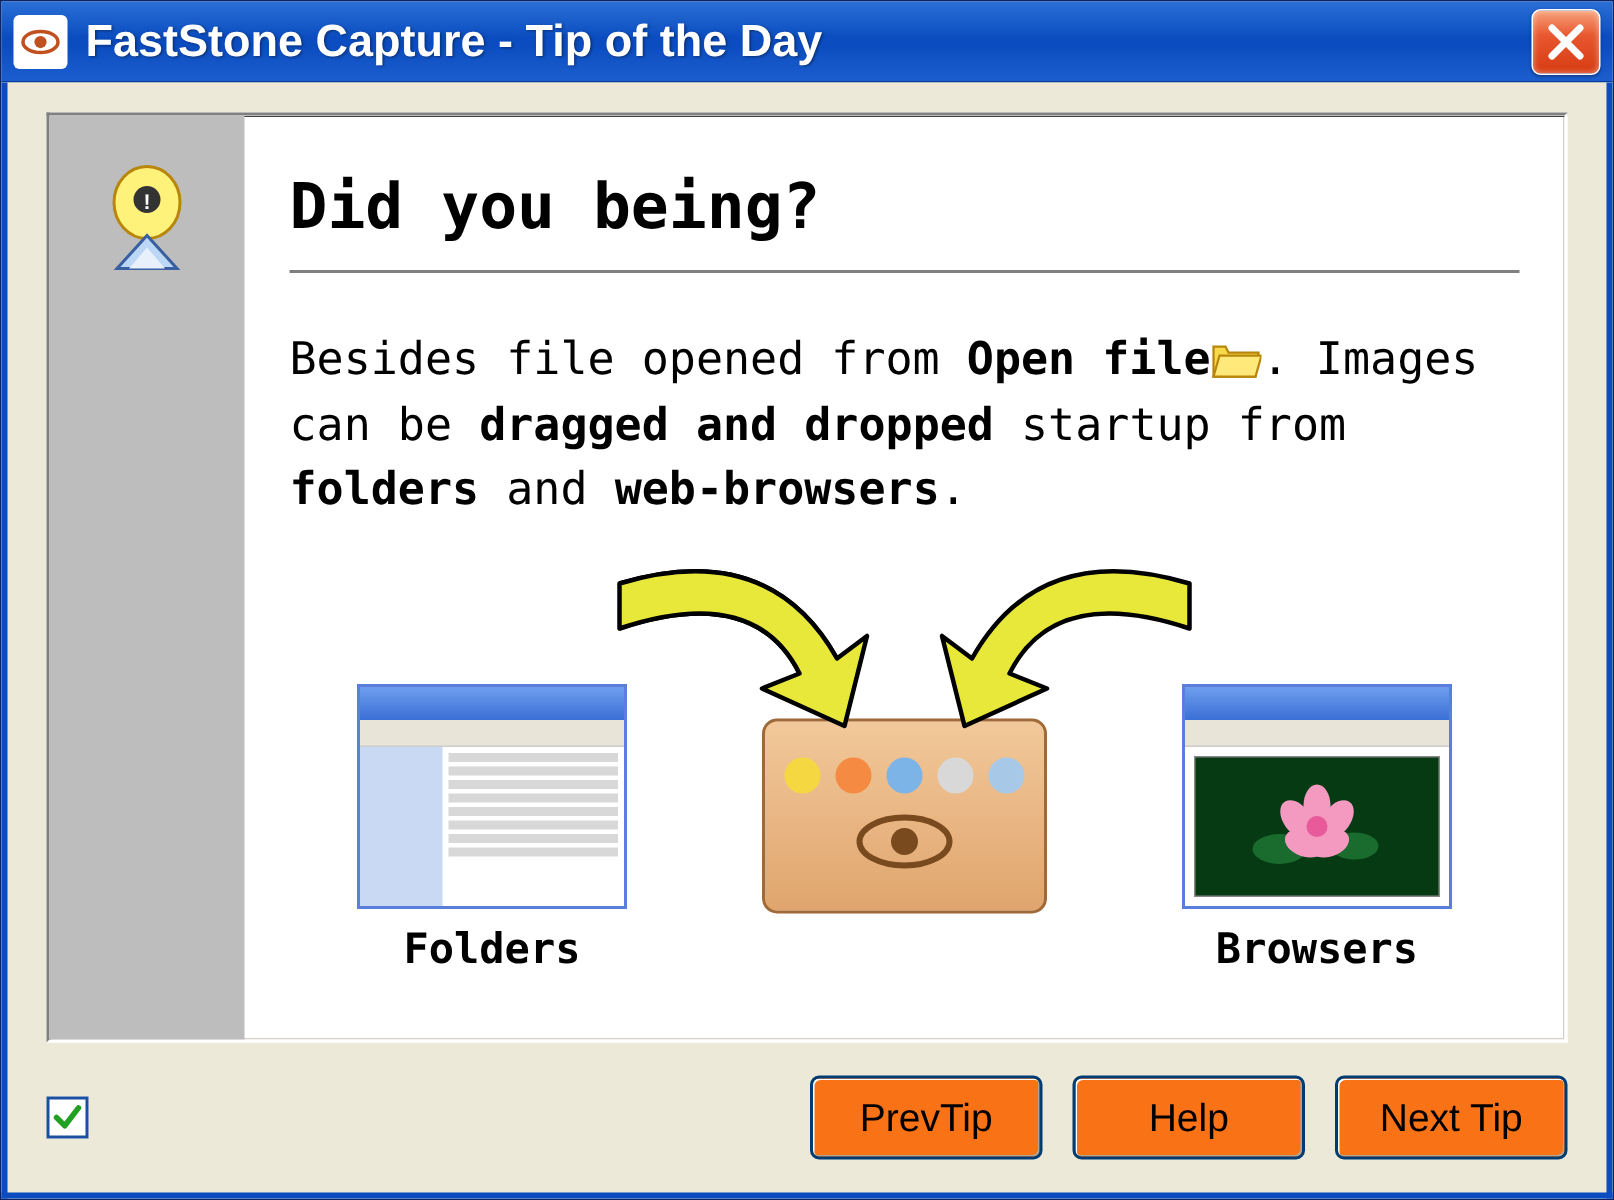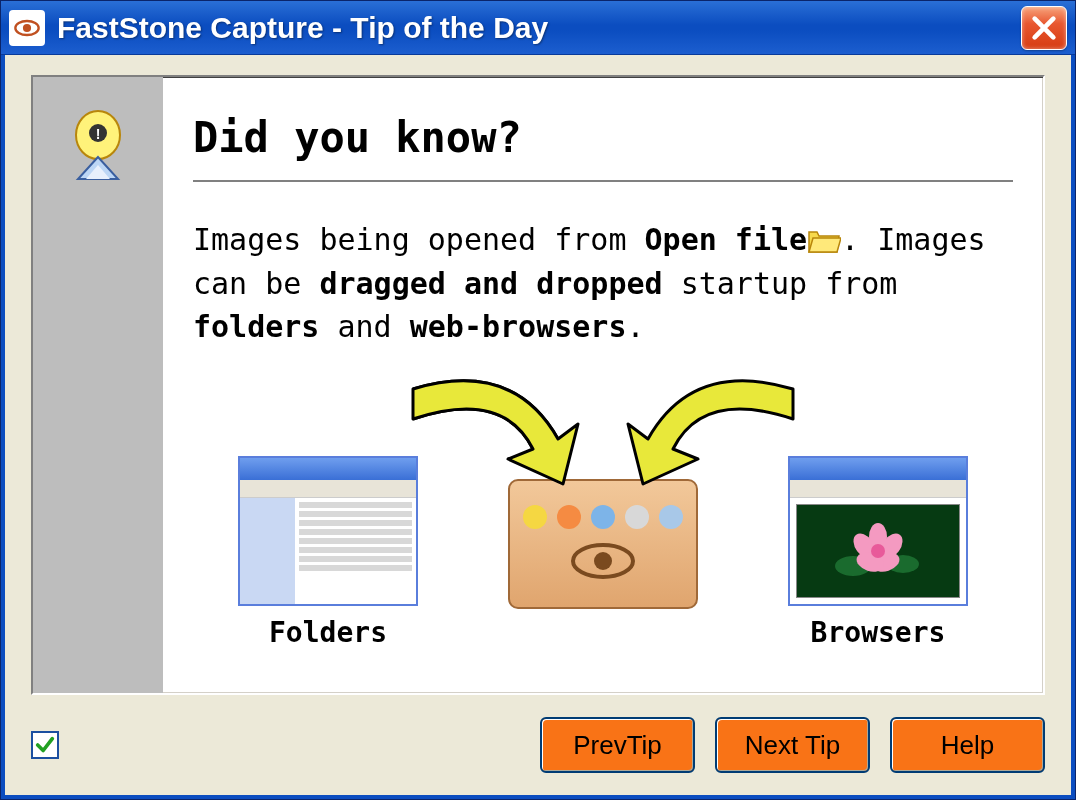--- a/index.html
+++ b/index.html
@@ -271,24 +271,24 @@
           <svg viewBox="0 0 70 90">
             <ellipse cx="35" cy="28" rx="22" ry="24" fill="#fff27a" stroke="#b8860b" stroke-width="2"></ellipse>
             <circle cx="35" cy="26" r="9" fill="#333"></circle>
             <text x="35" y="32" text-anchor="middle" font-size="14" fill="#fff" font-weight="bold">!</text>
             <polygon points="35,50 15,72 55,72" fill="#bcd6f5" stroke="#3a5fa0" stroke-width="2"></polygon>
             <polygon points="35,58 23,72 47,72" fill="#e8f0fc"></polygon>
           </svg>
         </div>
       </div>
       <div class="main-pane">
-        <div class="heading">Did you know?</div>
+        <div class="heading">Did you being?</div>
         <hr class="hr">
         <div class="tip-text">
-          <span>Images being opened from </span><b>Open file</b><span class="folder-inline"><svg viewBox="0 0 34 28">
+          <span>Besides file opened from </span><b>Open file</b><span class="folder-inline"><svg viewBox="0 0 34 28">
                 <path d="M2 8 L2 26 L30 26 L32 10 L12 10 L10 6 L2 6 Z" fill="#f7d94c" stroke="#b8860b" stroke-width="1.5"></path>
                 <path d="M6 12 L34 12 L30 26 L2 26 Z" fill="#ffe97a" stroke="#b8860b" stroke-width="1.5"></path>
               </svg></span><span>. Images can be </span><b>dragged and dropped</b><span> startup from </span><b>folders</b><span> and </span><b>web-browsers</b><span>.</span>
         </div>
 
         <div class="illustration">
           <svg class="arrow-left" width="200" height="140" viewBox="0 0 200 140">
             <path d="M20 20 Q120 -10 165 70" fill="none" stroke="#000" stroke-width="3"></path>
             <path d="M20 50 Q110 20 140 80" fill="none" stroke="#000" stroke-width="3"></path>
             <path d="M20 20 Q120 -10 165 70 L185 55 L170 115 L115 90 L140 80 Q110 20 20 50 Z" fill="#e8e83a" stroke="#000" stroke-width="3" stroke-linejoin="round"></path>
@@ -366,20 +366,20 @@
         <span class="checkbox">
           <svg width="22" height="22" viewBox="0 0 24 24">
             <path d="M4 12 L10 18 L20 5" fill="none" stroke="#22a022" stroke-width="4" stroke-linecap="round" stroke-linejoin="round"></path>
           </svg>
         </span>
       </label>
       <div class="btn">
           <span>PrevTip</span>
         </div>
       <div class="btn">
+          <span>Help</span>
+        </div>
+      <div class="btn">
           <span>Next Tip</span>
-        </div>
-      <div class="btn">
-          <span>Help</span>
         </div>
     </div>
   </div>
 </div>
 
 </body></html>

